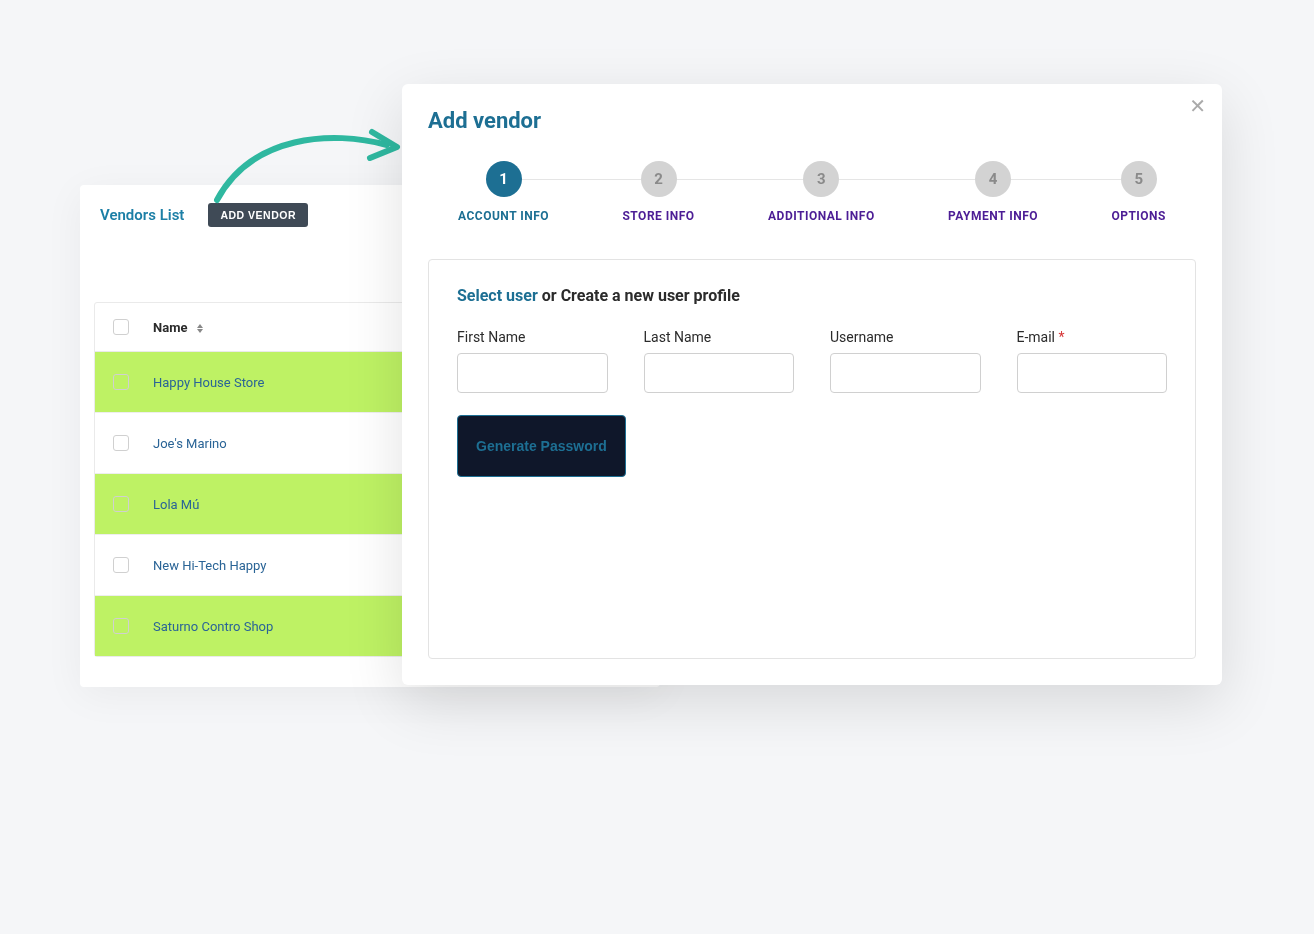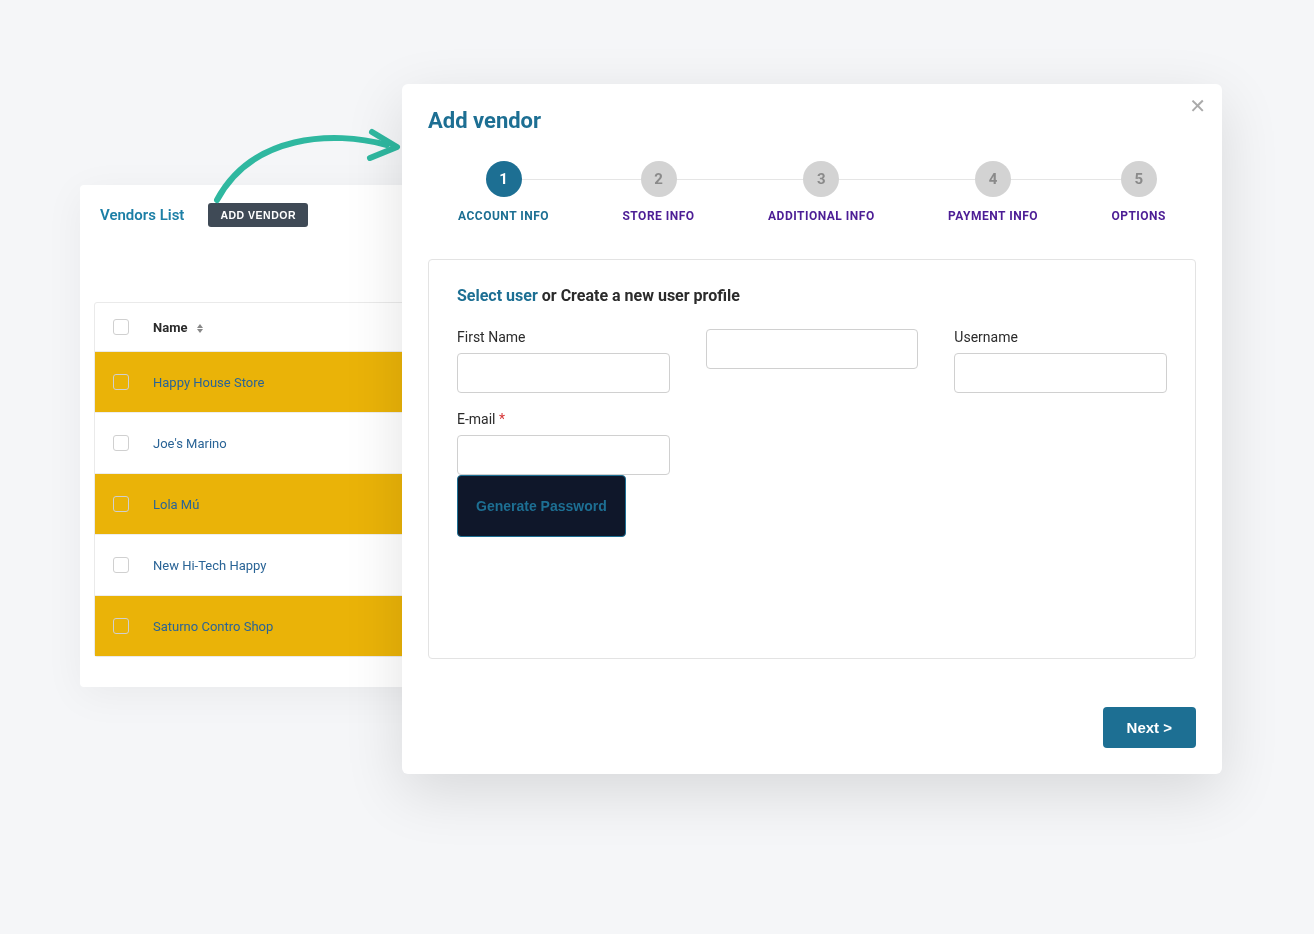--- a/index.html
+++ b/index.html
@@ -85,21 +85,21 @@
     .sort-icon::before { border-bottom: 4px solid #888; }
     .sort-icon::after { border-top: 4px solid #888; }
     .table-row {
       display: flex;
       align-items: center;
       padding: 22px 18px;
       font-size: 13px;
       border-bottom: 1px solid #eee;
     }
     .table-row:last-child { border-bottom: none; }
-    .table-row.alt { background: #eab308; align-items: center; }
+    .table-row.alt { background: #bef264; align-items: center; }
     .row-name { color: #2a6496; }
 
     
     .arrow {
       position: absolute;
       left: 202px;
       top: 105px;
       pointer-events: none;
     }
 
@@ -190,22 +190,23 @@
       font-weight: 700;
       color: #2b2b2b;
       margin-bottom: 24px;
     }
     .select-user-link {
       color: #1d6f93;
       cursor: pointer;
     }
     .form-grid {
       display: grid;
-      grid-template-columns: 1fr 1fr 1fr;
+      grid-template-columns: 1fr 1fr 1fr 1fr;
       gap: 18px 36px;
+      margin-bottom: 22px;
     }
     .form-field label {
       display: block;
       font-size: 14px;
       color: #2b2b2b;
       margin-bottom: 8px;
     }
     .req { color: #d63638; }
     .form-field input {
       width: 100%;
@@ -318,31 +319,29 @@
     <div class="select-user-line">
       <span class="select-user-link">Select user</span><span> or Create a new user profile</span>
     </div>
 
     <div class="form-grid">
       <div class="form-field">
         <label>First Name</label>
         <input type="text" style="">
       </div>
       <div class="form-field">
+        <label>Last Name</label>
         <input type="text" style="">
       </div>
       <div class="form-field">
         <label>Username</label>
         <input type="text" style="">
       </div>
       <div class="form-field">
         <label><span>E-mail</span> <span class="req">*</span></label>
         <input type="text" style="">
       </div>
     </div>
 
     <button class="gen-password">Generate Password</button>
   </div>
 
-  <div class="modal-footer">
-    <button class="next-btn">Next &gt;</button>
-  </div>
 </div>
 
 </body></html>

